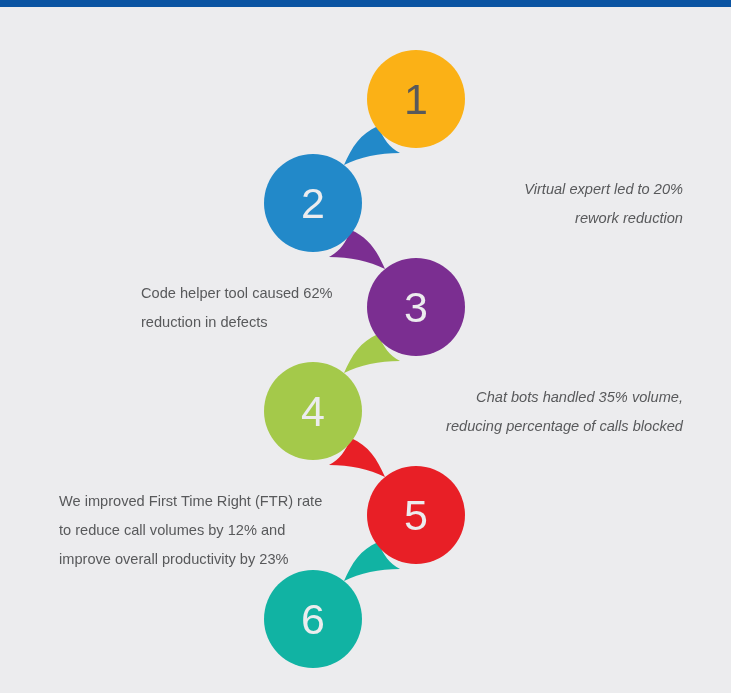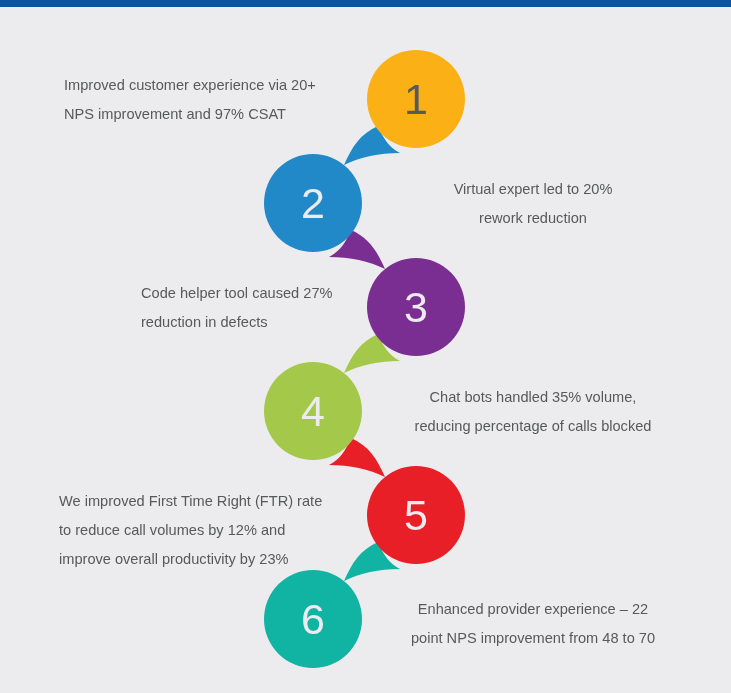--- a/index.html
+++ b/index.html
@@ -44,21 +44,21 @@
     letter-spacing: 0px;
     pointer-events: none;
   }
   .caption {
     position: absolute;
     font-size: 14.6px;
     line-height: 29px;
     color: #58595b;
     white-space: pre-line;
   }
-  .caption.right { text-align: center; }
+  .caption.right { text-align: right; font-style: italic; }
   .caption.left  { text-align: left; }
 </style>
 </head>
 <body>
 
 <div id="topbar"></div>
 
 <div id="stage">
 
   <svg id="flow" viewBox="0 0 731 686" xmlns="http://www.w3.org/2000/svg">
@@ -114,27 +114,23 @@
              Z"></path>
   </svg>
 
   <div class="node-num" style="left:367px; top:43px;  color:#58595b;">1</div>
   <div class="node-num" style="left:264px; top:147px; color:#ececee;">2</div>
   <div class="node-num" style="left:367px; top:251px; color:#ececee;">3</div>
   <div class="node-num" style="left:264px; top:355px; color:#ececee;">4</div>
   <div class="node-num" style="left:367px; top:459px; color:#ececee;">5</div>
   <div class="node-num" style="left:264px; top:563px; color:#ececee;">6</div>
 
-  <div class="caption left" style="left:64px;  top:64px;  width:300px;">Improved customer experience via 20+
-NPS improvement and 97% CSAT</div>
   <div class="caption right" style="left:383px; top:168px; width:300px;">Virtual expert led to 20%
 rework reduction</div>
-  <div class="caption left" style="left:141px; top:272px; width:290px;">Code helper tool caused 27%
+  <div class="caption left" style="left:141px; top:272px; width:290px;">Code helper tool caused 62%
 reduction in defects</div>
   <div class="caption right" style="left:383px; top:376px; width:300px;">Chat bots handled 35% volume,
 reducing percentage of calls blocked</div>
   <div class="caption left" style="left:59px;  top:480px; width:300px;">We improved First Time Right (FTR) rate
 to reduce call volumes by 12% and
 improve overall productivity by 23%</div>
-  <div class="caption right" style="left:383px; top:588px; width:300px;">Enhanced provider experience – 22
-point NPS improvement from 48 to 70</div>
 
 </div>
 
 </body></html>

